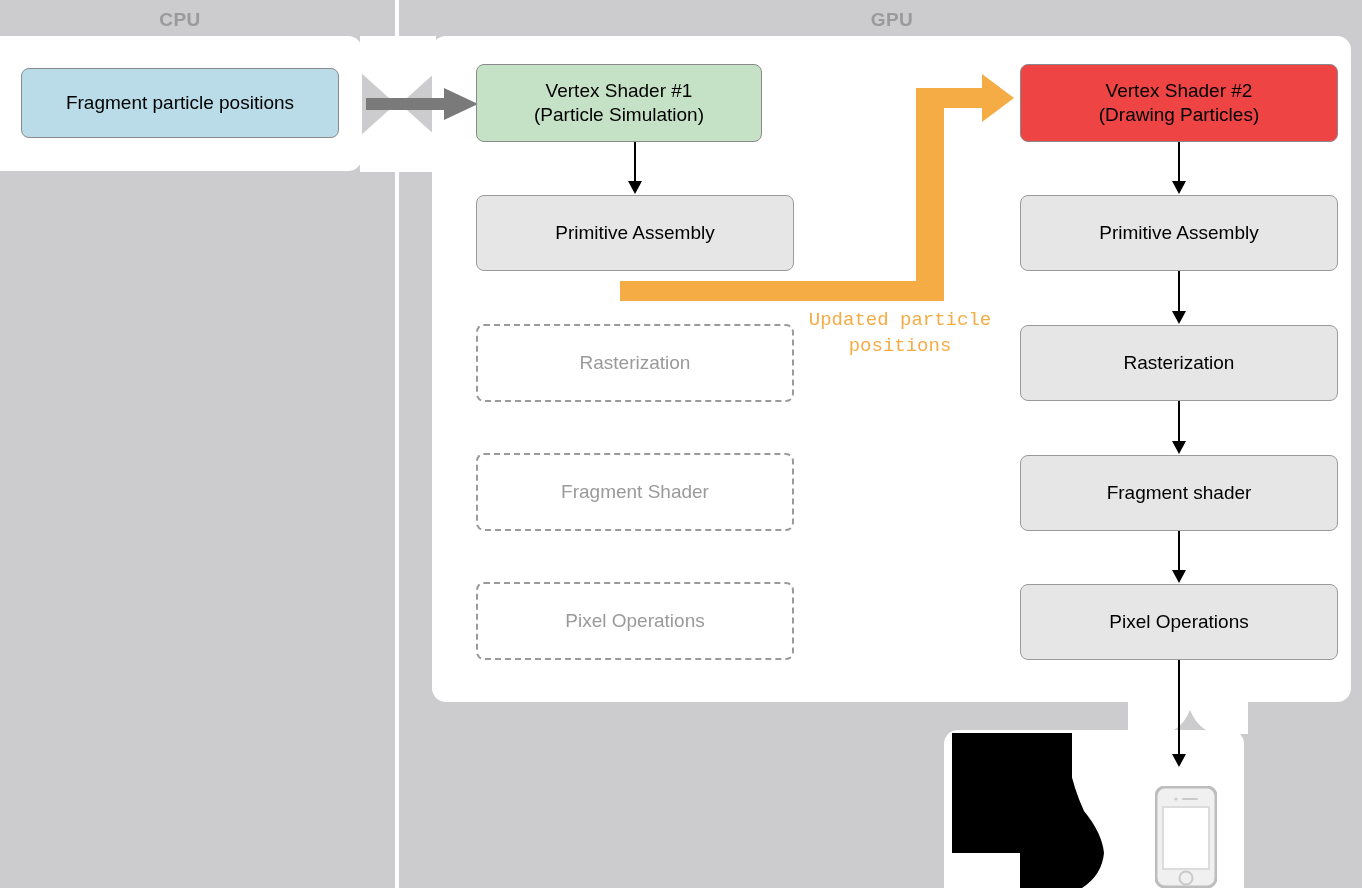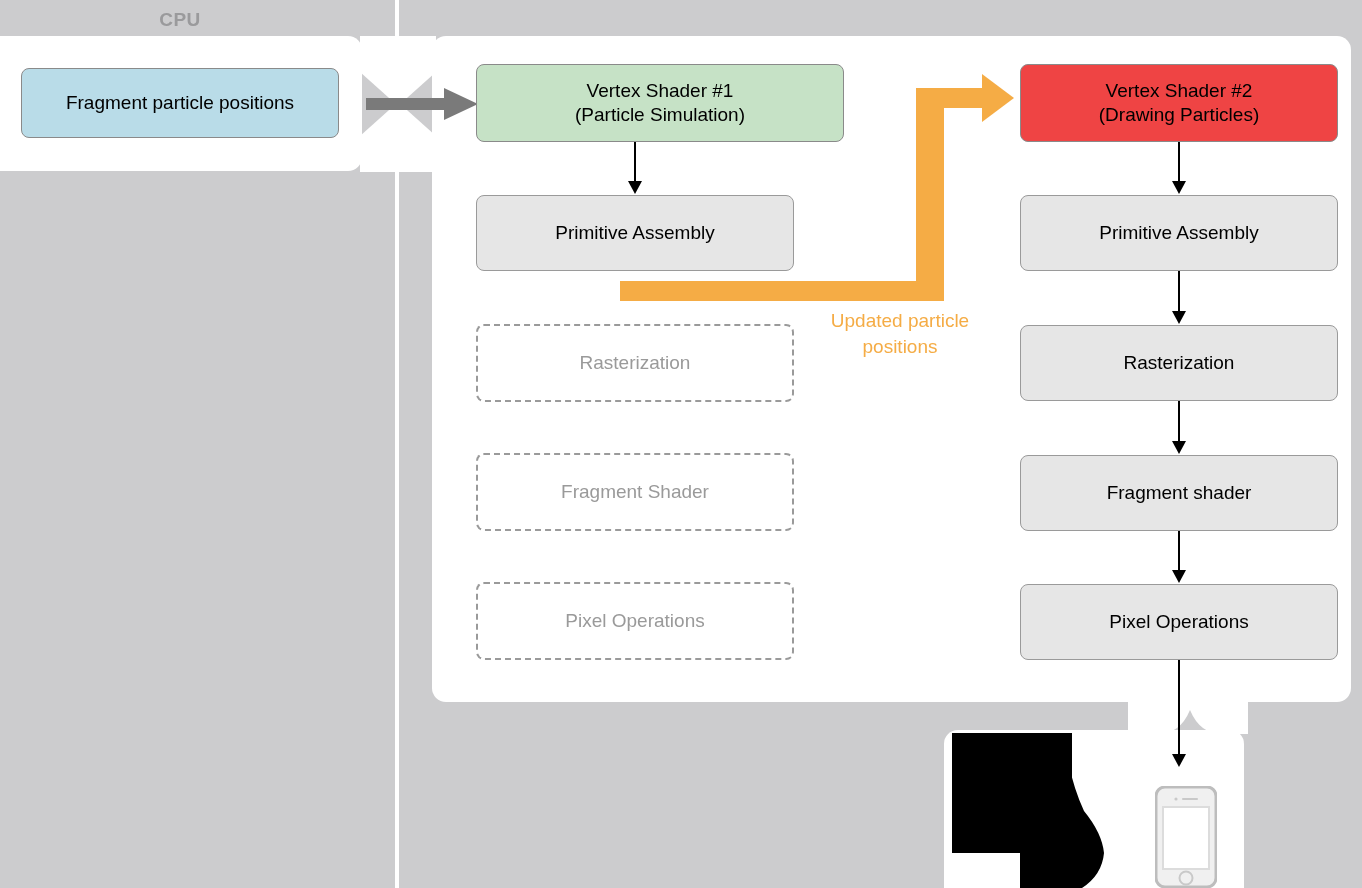--- a/index.html
+++ b/index.html
@@ -109,62 +109,63 @@
   #phone{position:absolute;left:1155px;top:786px;width:62px;height:102px;}
 </style>
 </head>
 <body>
 
 <div id="stage">
 
   <div class="col-divider" style="left:395px;top:0px;height:888px;"></div>
 
   <div class="region-title" id="cpu-title">CPU</div>
+  <div class="region-title" id="gpu-title">GPU</div>
 
   <div class="panel" id="cpu-panel"></div>
   <div class="panel" id="gpu-panel"></div>
   <div class="panel" id="device-panel"></div>
 
   <svg class="notch" style="left:360px;top:36px;width:76px;height:136px;" viewBox="0 0 76 136">
     <polygon points="0,36 38,70 76,36 76,0 0,0" fill="#ffffff"></polygon>
     <polygon points="0,100 38,66 76,100 76,136 0,136" fill="#ffffff"></polygon>
   </svg>
 
   <svg class="notch" style="left:1128px;top:700px;width:120px;height:34px;" viewBox="0 0 120 34">
     <path d="M0,0 H120 V34 H94 Q72,34 62,10 Q52,34 30,34 H0 Z" fill="#ffffff"></path>
   </svg>
 
   <div class="box blue" style="left:21px;top:68px;width:318px;height:70px;">Fragment particle positions</div>
 
   <svg id="grey-arrow" viewBox="0 0 112 32">
     <path d="M0,10 H78 V0 L112,16 L78,32 V22 H0 Z" fill="#7a7a7a"></path>
   </svg>
 
-  <div class="box green" style="left:476px;top:64px;width:368px;height:78px;">Vertex Shader #1
+  <div class="box green" style="left:476px;top:64px;width:286px;height:78px;">Vertex Shader #1
 (Particle Simulation)</div>
 
   <div class="varrow" style="left:628px;top:142px;height:52px;">
     <div class="shaft" style="height:40px;"></div>
     <div class="head" style="top:39px;"></div>
   </div>
 
   <div class="box grey" style="left:476px;top:195px;width:318px;height:76px;">Primitive Assembly</div>
 
   <div class="box ghost" style="left:476px;top:324px;width:318px;height:78px;">Rasterization</div>
 
   <div class="box ghost" style="left:476px;top:453px;width:318px;height:78px;">Fragment Shader</div>
 
   <div class="box ghost" style="left:476px;top:582px;width:318px;height:78px;">Pixel Operations</div>
 
   <div class="orange-seg" style="left:620px;top:281px;width:324px;height:20px;"></div>
   <div class="orange-seg" style="left:916px;top:88px;width:28px;height:205px;"></div>
   <div class="orange-seg" style="left:916px;top:88px;width:66px;height:20px;"></div>
   <div id="orange-head" style="left:982px;top:74px;"></div>
 
-  <div id="orange-label" style="left:805px;top:308px;width:190px;">Updated particle
+  <div id="orange-label" style="left:805px;top:308px;width:190px;font-family:Liberation Mono, monospace;">Updated particle
 positions</div>
 
   <div class="box salmon" style="left:1020px;top:64px;width:318px;height:78px;">Vertex Shader #2
 (Drawing Particles)</div>
 
   <div class="varrow" style="left:1172px;top:142px;height:52px;">
     <div class="shaft" style="height:40px;"></div>
     <div class="head" style="top:39px;"></div>
   </div>
 

